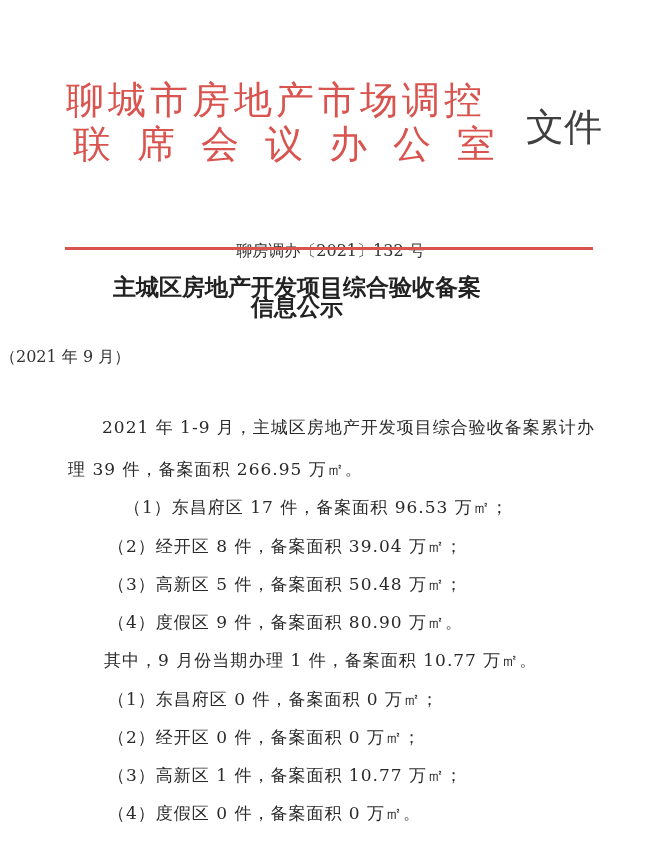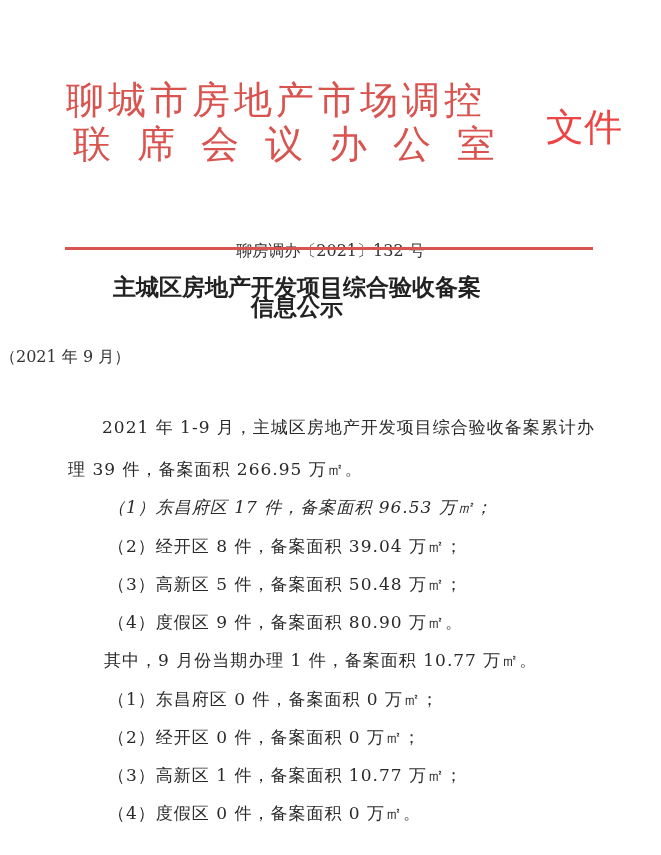--- a/index.html
+++ b/index.html
@@ -11,22 +11,22 @@
   }
   .header-block { position: absolute; left: 66px; top: 78px; }
   .header-line {
     color: #d9534f; font-family: "DejaVu Sans", "Liberation Sans", sans-serif;
     font-size: 38px; line-height: 44px; white-space: nowrap;
   }
   .hl1 { letter-spacing: 4px; }
   .hl2 { letter-spacing: 26px; margin-left: 7px; }
   .header-suffix {
     position: absolute; left: 526px; top: 105px;
-    color: #ef4444; font-family: "DejaVu Sans", "Liberation Sans", sans-serif;
-    font-size: 38px; line-height: 44px; white-space: nowrap; margin-left: 20px;
+    color: #404040; font-family: "DejaVu Sans", "Liberation Sans", sans-serif;
+    font-size: 38px; line-height: 44px; white-space: nowrap;
   }
   .doc-number {
     position: absolute; left: 0; width: 661px; top: 208px; text-align: center;
     font-size: 16px; color: #333; margin-top: 33px;
   }
   .red-rule {
     position: absolute; left: 65px; top: 247px; width: 528px; height: 3px;
     background: #d9534f;
   }
   .title {
@@ -57,21 +57,21 @@
 <div class="doc-number">聊房调办〔2021〕132 号</div>
 <div class="red-rule"></div>
 
 <div class="title t1">主城区房地产开发项目综合验收备案</div>
 <div class="title t2">信息公示</div>
 <div class="subtitle">（2021 年 9 月）</div>
 
 <div class="para" style="left:102px; top:416px;">2021 年 1-9 月，主城区房地产开发项目综合验收备案累计办</div>
 <div class="para" style="left:68px; top:458px;">理 39 件，备案面积 266.95 万㎡。</div>
 
-<div class="para" style="left:108px; top:496px;font-style:italic;">（1）东昌府区 17 件，备案面积 96.53 万㎡；</div>
+<div class="para" style="left:124px; top:496px;">（1）东昌府区 17 件，备案面积 96.53 万㎡；</div>
 <div class="para" style="left:108px; top:535px;">（2）经开区 8 件，备案面积 39.04 万㎡；</div>
 <div class="para" style="left:108px; top:573px;">（3）高新区 5 件，备案面积 50.48 万㎡；</div>
 <div class="para" style="left:108px; top:611px;">（4）度假区 9 件，备案面积 80.90 万㎡。</div>
 
 <div class="para" style="left:104px; top:649px;">其中，9 月份当期办理 1 件，备案面积 10.77 万㎡。</div>
 
 <div class="para" style="left:108px; top:688px;text-align:center;">（1）东昌府区 0 件，备案面积 0 万㎡；</div>
 <div class="para" style="left:108px; top:726px;">（2）经开区 0 件，备案面积 0 万㎡；</div>
 <div class="para" style="left:108px; top:764px;">（3）高新区 1 件，备案面积 10.77 万㎡；</div>
 <div class="para" style="left:108px; top:802px;">（4）度假区 0 件，备案面积 0 万㎡。</div>

